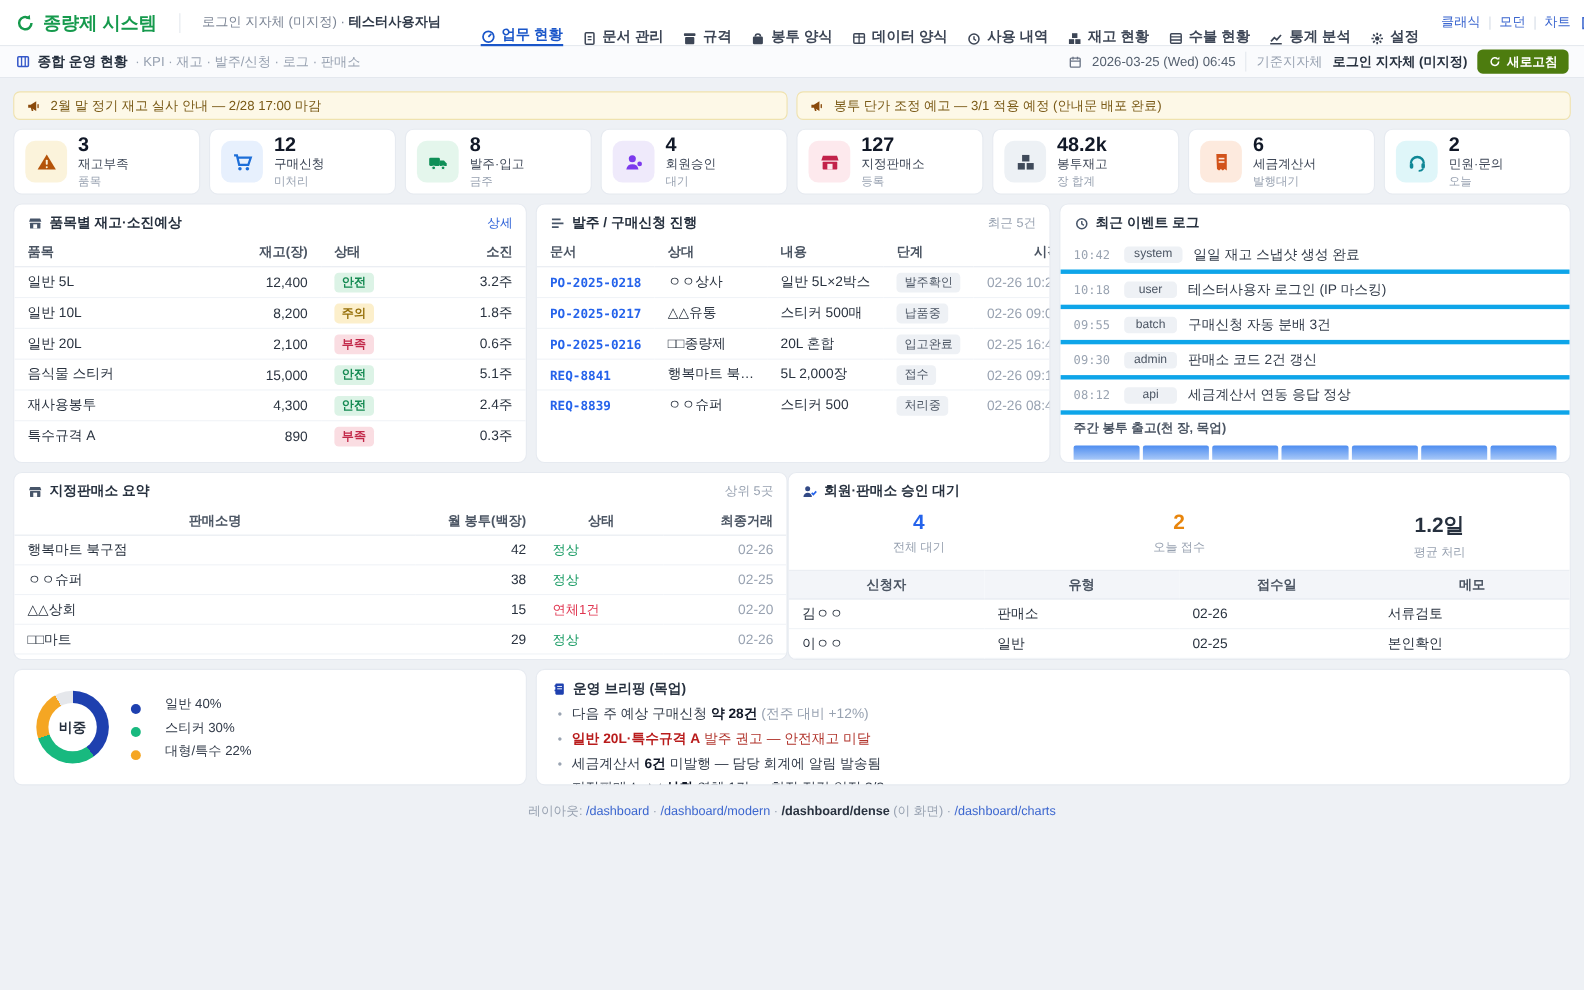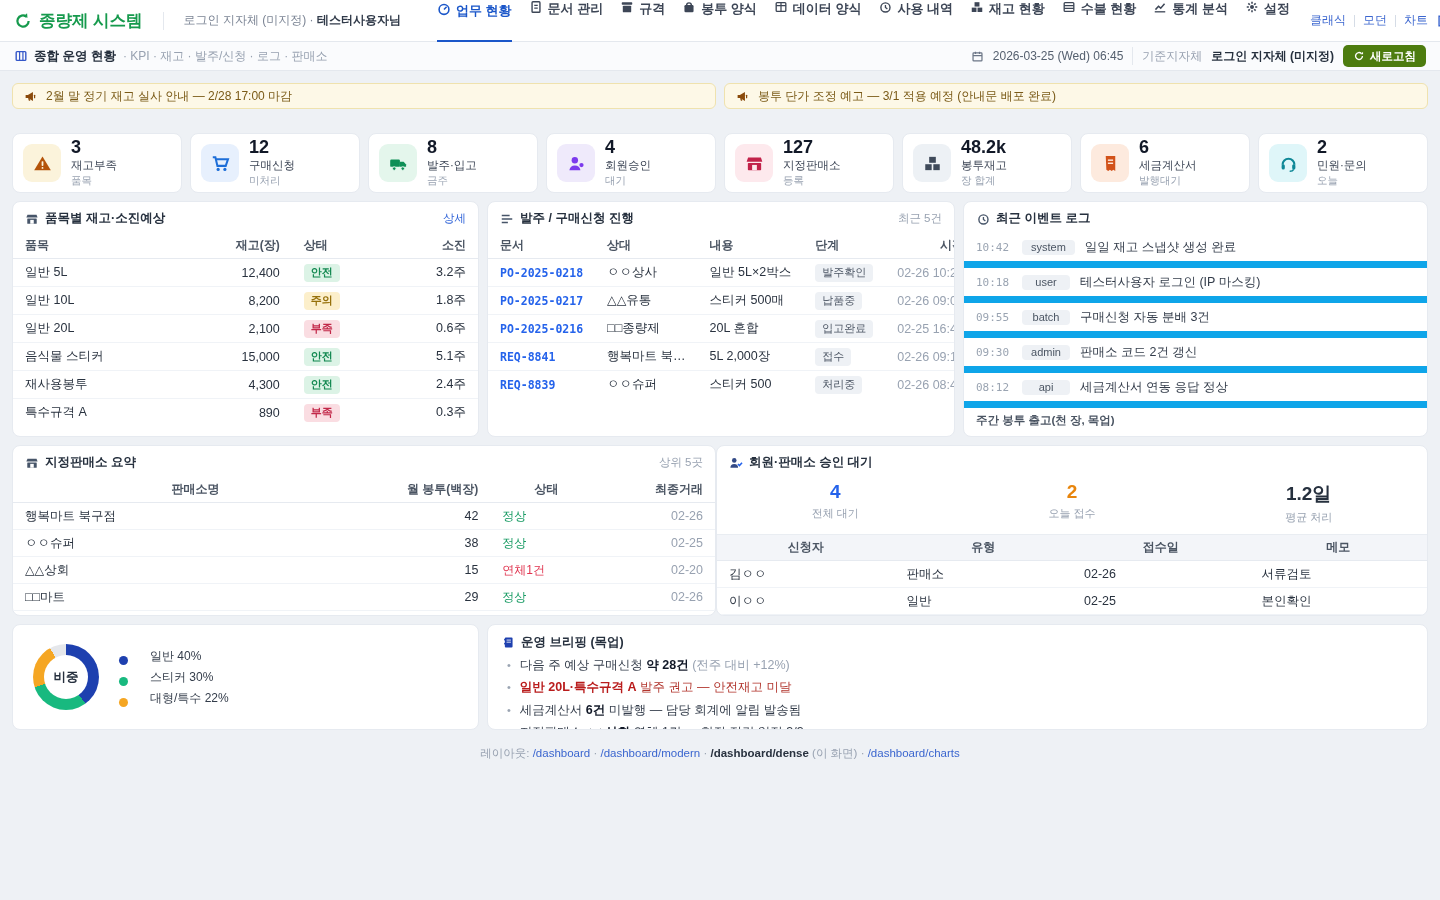--- a/index.html
+++ b/index.html
@@ -6,35 +6,35 @@
   body{width:1440px;height:900px;overflow:hidden;background:#eef1f5;
        font-family:"Liberation Sans","DejaVu Sans",sans-serif;color:#1f2937;font-size:13px}
   svg{display:block}
   
   .hdr{height:42px;background:#fff;border-bottom:1px solid #e4e8ee;display:flex;align-items:center;padding:4px 14px;gap:20px}
   .brand{display:flex;align-items:center;gap:7px;font-weight:bold;font-size:16.5px;color:#169a4d;white-space:nowrap}
   .vline{width:1px;height:18px;background:#e4e8ee;flex:none}
   .hdr-user{font-size:12px;color:#7b8494;white-space:nowrap}
   .hdr-user b{color:#303a49}
   .nav{display:flex;align-items:center;gap:17px;margin-left:16px;flex:1;height:42px}
-  .nav-item{display:flex;align-items:flex-start;gap:5px;font-size:13px;font-weight:bold;color:#3d4656;height:42px;cursor:pointer;white-space:nowrap}
+  .nav-item{display:flex;align-items:flex-end;gap:5px;font-size:13px;font-weight:bold;color:#3d4656;height:42px;cursor:pointer;white-space:nowrap}
   .nav-item.active{color:#1a56c9;border-bottom:2.5px solid #1a56c9;padding-top:2.5px}
   .view-links{display:flex;align-items:center;gap:8px;font-size:12px;color:#3b66cf;white-space:nowrap}
   .view-links .vline{height:12px;background:#d5dce6}
   
   .subhdr{height:29px;background:#fafbfd;border-bottom:1px solid #e4e8ee;display:flex;align-items:center;padding:0 14px;font-size:12px}
   .sh-title{display:flex;align-items:center;gap:6px;font-weight:bold;font-size:12.5px;color:#26303e}
   .sh-crumbs{color:#98a2b1;margin-left:7px}
   .sh-right{margin-left:auto;display:flex;align-items:center;gap:9px;color:#55606f}
   .sh-right b{color:#26303e}
   .muted{color:#98a2b1}
   .btn-refresh{display:flex;align-items:center;gap:5px;background:#4d7c0f;color:#fff;font-weight:bold;font-size:11.5px;border:none;border-radius:5px;height:22px;padding:0 10px;cursor:pointer}
   
   .wrap{padding:12px 12px 0}
-  .banners{display:grid;grid-template-columns:1fr 1fr;gap:8px;margin-bottom:24px}
+  .banners{display:grid;grid-template-columns:1fr 1fr;gap:8px;margin-bottom:8px}
   .banner{background:#fdf8e7;border:1px solid #efe2ae;border-radius:6px;height:26px;display:flex;align-items:center;gap:9px;padding:0 11px;color:#7a5a17;font-size:12px}
   .kpis{display:grid;grid-template-columns:repeat(8,1fr);gap:8px;margin-bottom:8px}
   .kpi{background:#fff;border:1px solid #e6eaf0;border-radius:8px;display:flex;align-items:center;gap:10px;padding:0 10px;height:60px}
   .kpi-ic{width:38px;height:38px;border-radius:9px;display:flex;align-items:center;justify-content:center;flex:none}
   .kpi-val{font-size:18px;font-weight:bold;color:#111827;line-height:1.05}
   .kpi-lab{font-size:11.5px;color:#3d4656;margin-top:1px;white-space:nowrap}
   .kpi-sub{font-size:10.5px;color:#98a2b1;margin-top:1px}
   .panel{background:#fff;border:1px solid #e6eaf0;border-radius:8px;overflow:hidden}
   .phead{display:flex;align-items:center;justify-content:space-between;padding:8px 12px 6px}
   .ptitle{display:flex;align-items:center;gap:6px;font-size:12.5px;font-weight:bold;color:#26303e}
@@ -47,21 +47,21 @@
   .num{text-align:right}
   .badge{display:inline-block;font-size:11px;padding:1.5px 7px;border-radius:4px;font-weight:bold}
   .b-safe{background:#dcf3e6;color:#158a52}
   .b-warn{background:#fcefcb;color:#96700a}
   .b-low{background:#fadde2;color:#c22849}
   .b-step{background:#eef1f5;color:#4b5563;font-weight:normal}
   .doc{font-family:"DejaVu Sans Mono",monospace;font-size:11.5px;color:#2563eb;font-weight:bold;cursor:pointer}
   .row2{display:grid;grid-template-columns:467px 468px 1fr;gap:8px;margin-bottom:8px}
   .row2 .panel{height:236px}
   
-  .log-row{display:flex;align-items:center;gap:10px;padding:5.5px 12px;border-bottom:7px solid #0ea5e9;font-size:12.5px;color:#333c4a}
+  .log-row{display:flex;align-items:center;gap:10px;padding:5.5px 12px;border-bottom:4px solid #0ea5e9;font-size:12.5px;color:#333c4a}
   .log-time{font-family:"DejaVu Sans Mono",monospace;font-size:11px;color:#9aa4b2;width:36px;flex:none}
   .log-tag{background:#eef1f5;color:#4b5563;font-size:11px;border-radius:4px;padding:1.5px 9px;flex:none;text-align:center;min-width:48px}
   .chart-box{padding:5px 12px 2px}
   .chart-label{font-size:11.5px;font-weight:bold;color:#4b5563;margin-bottom:8px}
   .bars{display:flex;align-items:flex-end;gap:3px;height:30px}
   .bcol{flex:1;display:flex;flex-direction:column;justify-content:flex-end;height:100%}
   .bar{width:100%;border-radius:2px 2px 0 0;background:linear-gradient(#4e8df0,#a9c9f8)}
   .blab{flex:1;font-size:10.5px;color:#a0aab8;display:flex}
   .bcol .blab{margin-top:3px}
   .bcol:first-child .blab{justify-content:flex-start}

